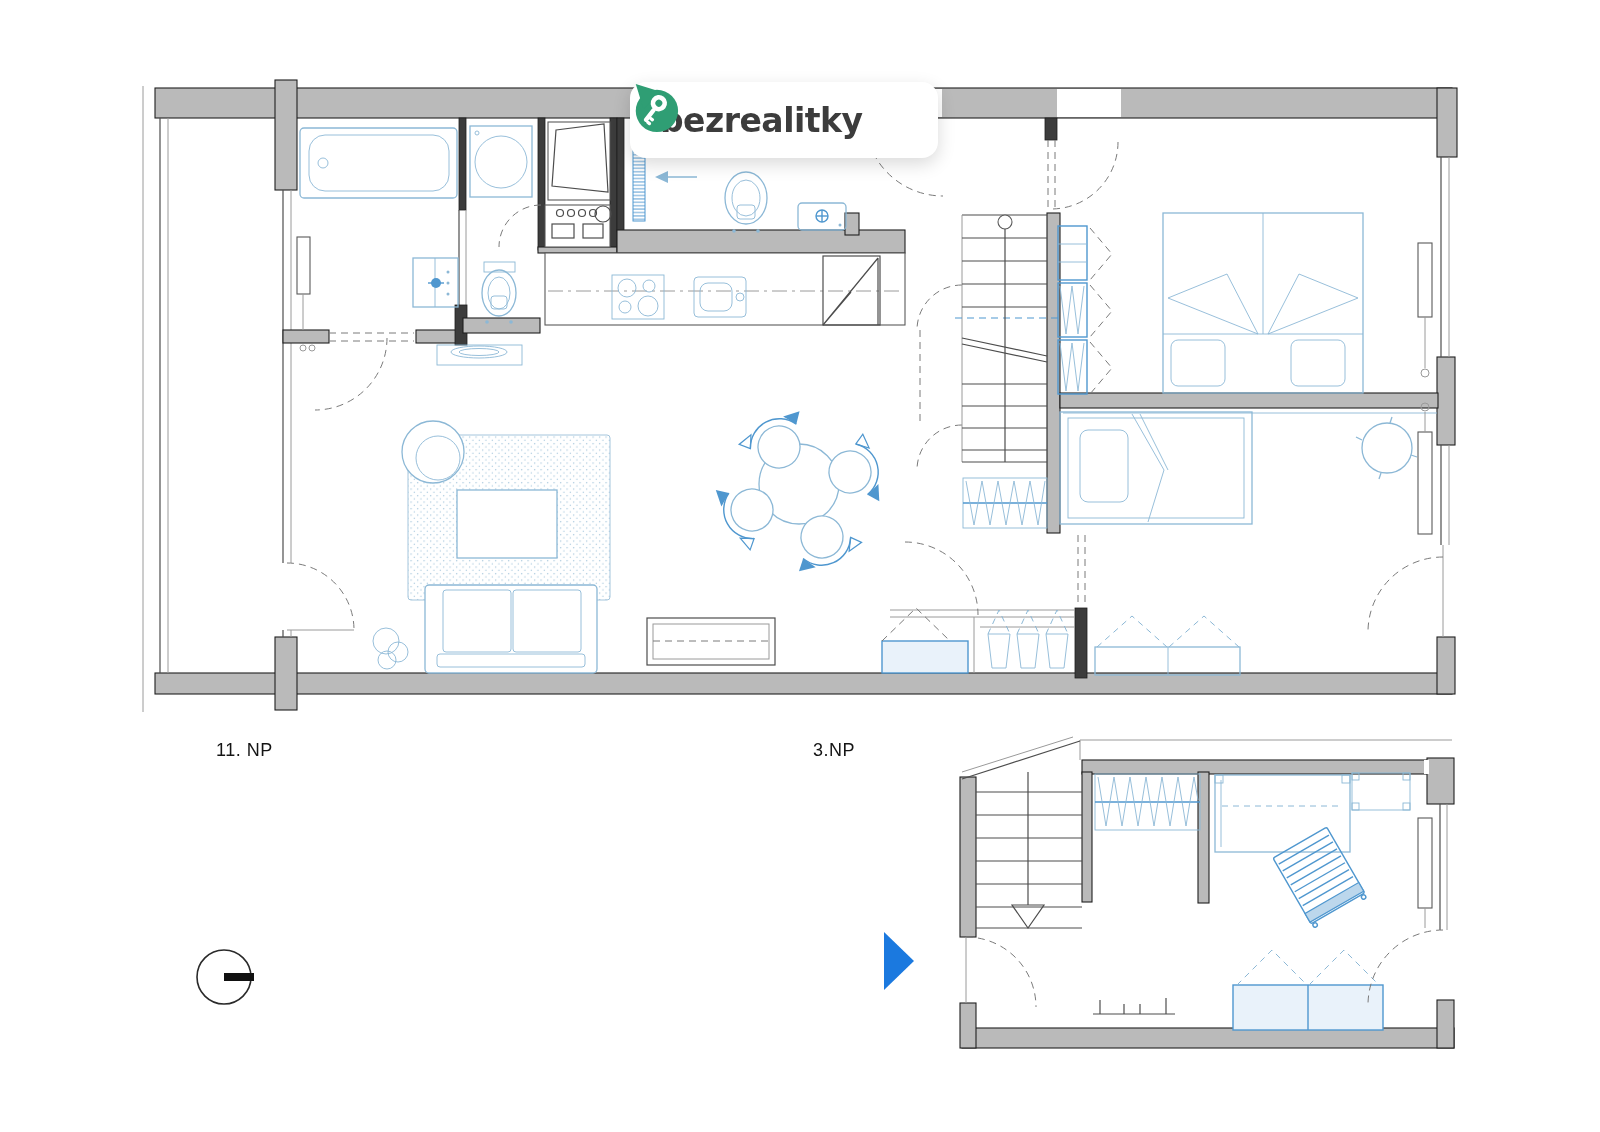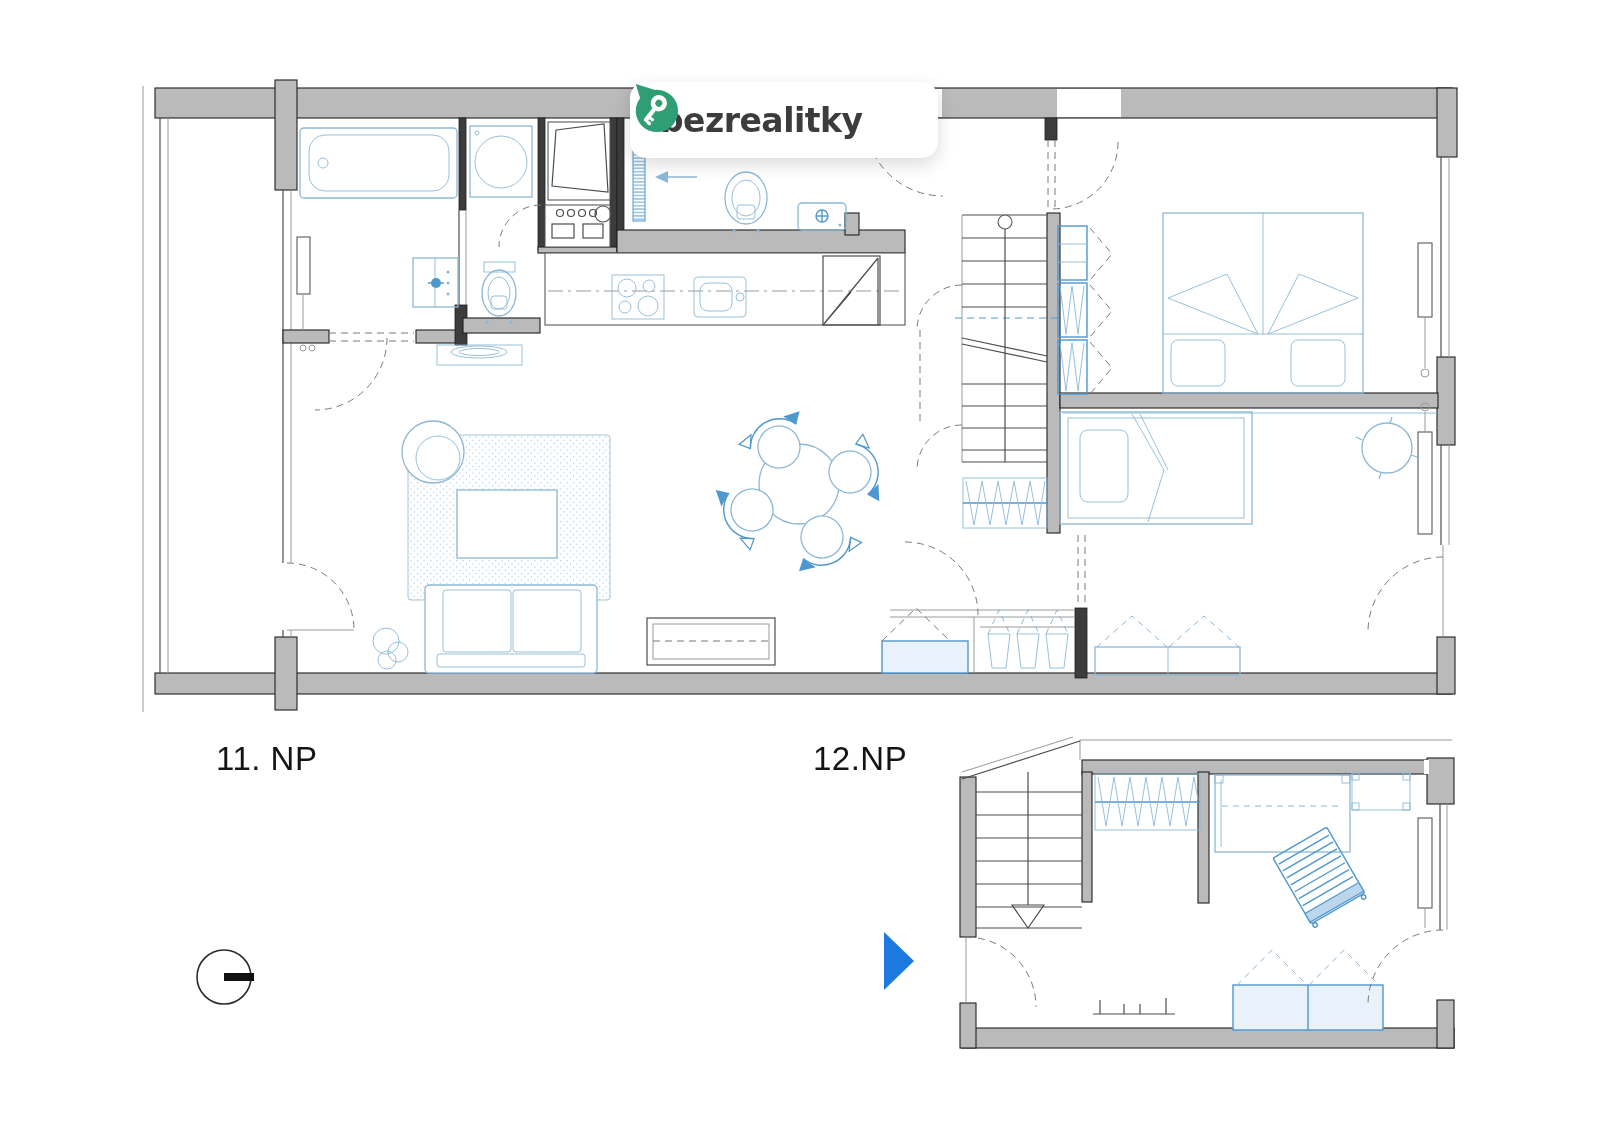--- a/index.html
+++ b/index.html
@@ -24,21 +24,21 @@
   .dashb{stroke:var(--accent,#4f97cf);stroke-width:1.2;fill:none;stroke-dasharray:7 5;}
   .dashdot{stroke:#9a9a9a;stroke-width:1;fill:none;stroke-dasharray:15 5 3 5;}
 
   
   .logo-card{position:absolute;left:630px;top:82px;width:308px;height:76px;background:#ffffff;
              border-radius:16px;box-shadow:0 6px 18px rgba(0,0,0,.15);
              display:flex;align-items:center;padding-left:30px;box-sizing:border-box;gap:13px;}
   .logo-text{font-family:"DejaVu Sans", sans-serif;font-weight:800;font-size:33px;
              color:var(--logo_text,#3c3c3c);letter-spacing:-0.5px;line-height:1;}
 
-  .floor-label{position:absolute;font-size:33px;font-weight:400;color:var(--label_color,#141414);
+  .floor-label{position:absolute;font-size:18px;font-weight:400;color:var(--label_color,#141414);
                letter-spacing:0.5px;}
   .floor-label.l1{left:216px;top:740px;}
   .floor-label.l2{left:813px;top:740px;}
 </style>
 </head>
 <body>
 
 <div class="stage">
 
 <svg width="1600" height="1132" viewBox="0 0 1600 1132">
@@ -505,15 +505,15 @@
       <circle cx="30" cy="22" r="3.6" fill="#2f9e74"></circle>
       <rect x="27.8" y="29" width="4.6" height="17" rx="2.2" fill="#ffffff"></rect>
       <rect x="31.5" y="38" width="5.5" height="3.4" rx="1.6" fill="#ffffff"></rect>
       <rect x="31.5" y="43" width="5.5" height="3.4" rx="1.6" fill="#ffffff"></rect>
     </g>
   </svg>
   <span class="logo-text">bezrealitky</span>
 </div>
 
 <div class="floor-label l1">11. NP</div>
-<div class="floor-label l2">12.NP</div>
+<div class="floor-label l2">3.NP</div>
 
 </div>
 
 </body></html>

